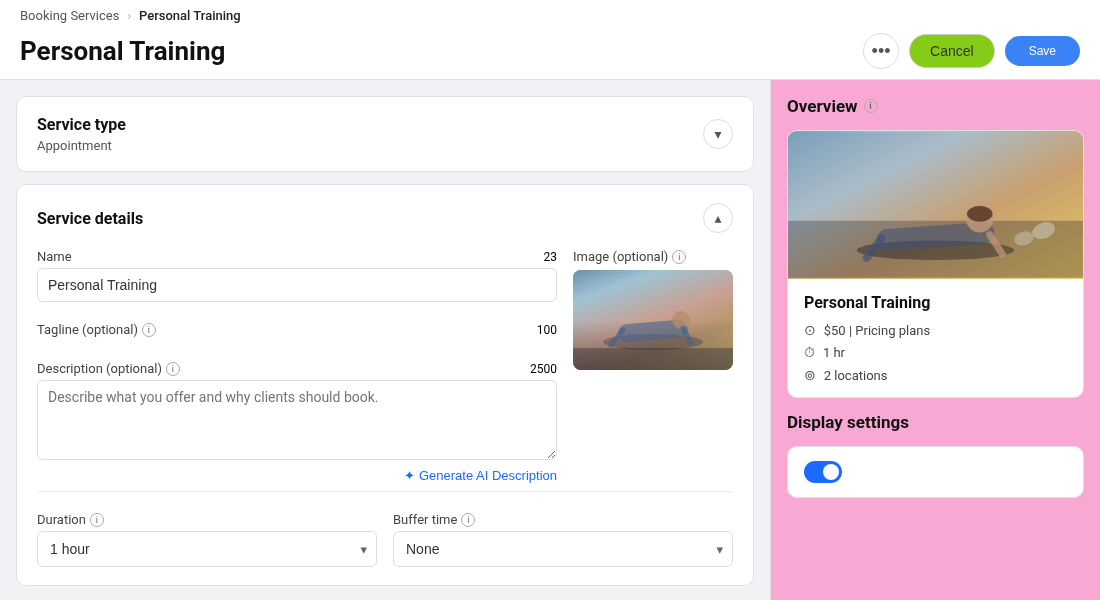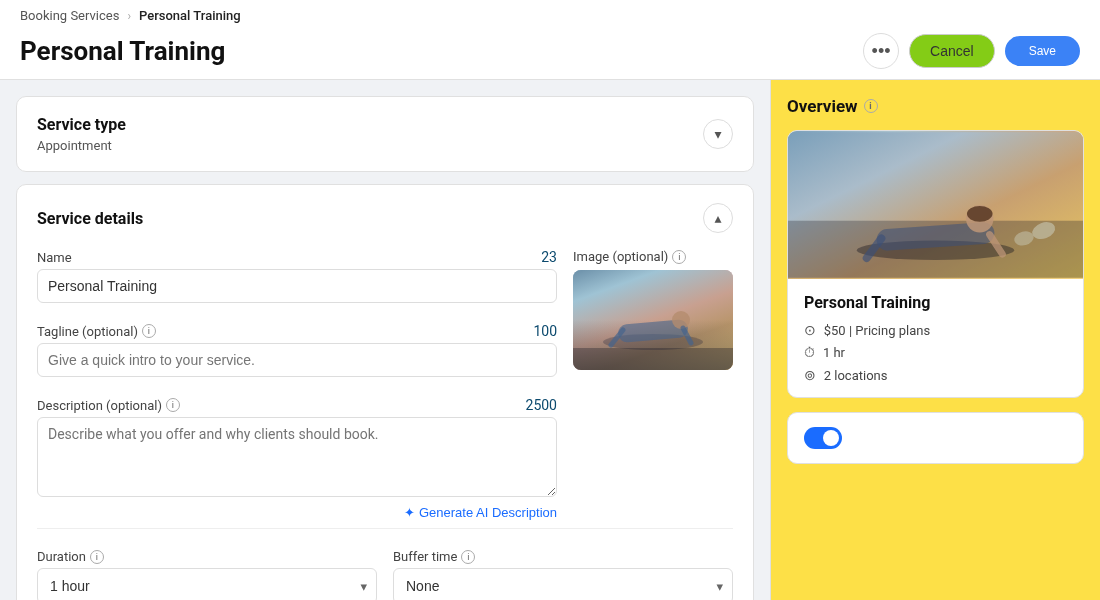--- a/index.html
+++ b/index.html
@@ -152,22 +152,22 @@
 
     .field-label-row {
       display: flex; align-items: center; justify-content: space-between;
       margin-bottom: 4px;
     }
     .field-label {
       font-size: 13px;
       color: #444;
     }
     .field-count {
-      font-size: 14px;
-      color: #0c4a6e;
+      font-size: 12px;
+      color: #000000;
     }
     .field-label-icon {
       display: flex; align-items: center; gap: 4px;
     }
     .info-icon {
       display: inline-flex; align-items: center; justify-content: center;
       width: 14px; height: 14px;
       border-radius: 50%;
       border: 1px solid #aaa;
       font-size: 9px;
@@ -274,21 +274,21 @@
     }
     .divider {
       border: none;
       border-top: 1px solid #eee;
       margin: 8px 0;
     }
 
     
     .right-panel {
       width: 330px;
-      background: #fde047;
+      background: #f9a8d4;
       border-left: 1px solid #e0e0e0;
       padding: 16px;
       display: flex;
       flex-direction: column;
       gap: 14px;
       overflow-y: auto;
     }
 
     .section-title {
       font-size: 17px;
@@ -422,21 +422,20 @@
           </div>
 
           <div>
             <div class="field-label-row">
               <div class="field-label-icon">
                 <span class="field-label">Tagline (optional)</span>
                 <span class="info-icon">i</span>
               </div>
               <span class="field-count">100</span>
             </div>
-            <input type="text" placeholder="Give a quick intro to your service." style="">
           </div>
 
           <div>
             <div class="field-label-row">
               <div class="field-label-icon">
                 <span class="field-label">Description (optional)</span>
                 <span class="info-icon">i</span>
               </div>
               <span class="field-count">2500</span>
             </div>
@@ -567,20 +566,21 @@
             <span>1 hr</span>
           </div>
           <div class="overview-meta-item">
             <span class="meta-icon">⊚</span>
             <span>2 locations</span>
           </div>
         </div>
       </div>
     </div>
 
+    <div class="display-settings-title">Display settings</div>
     <div class="display-settings-card">
       <div class="toggle-row">
         <div class="toggle-switch">
           <div class="toggle-knob"></div>
         </div>
       </div>
     </div>
 
   </div>
 </div>

